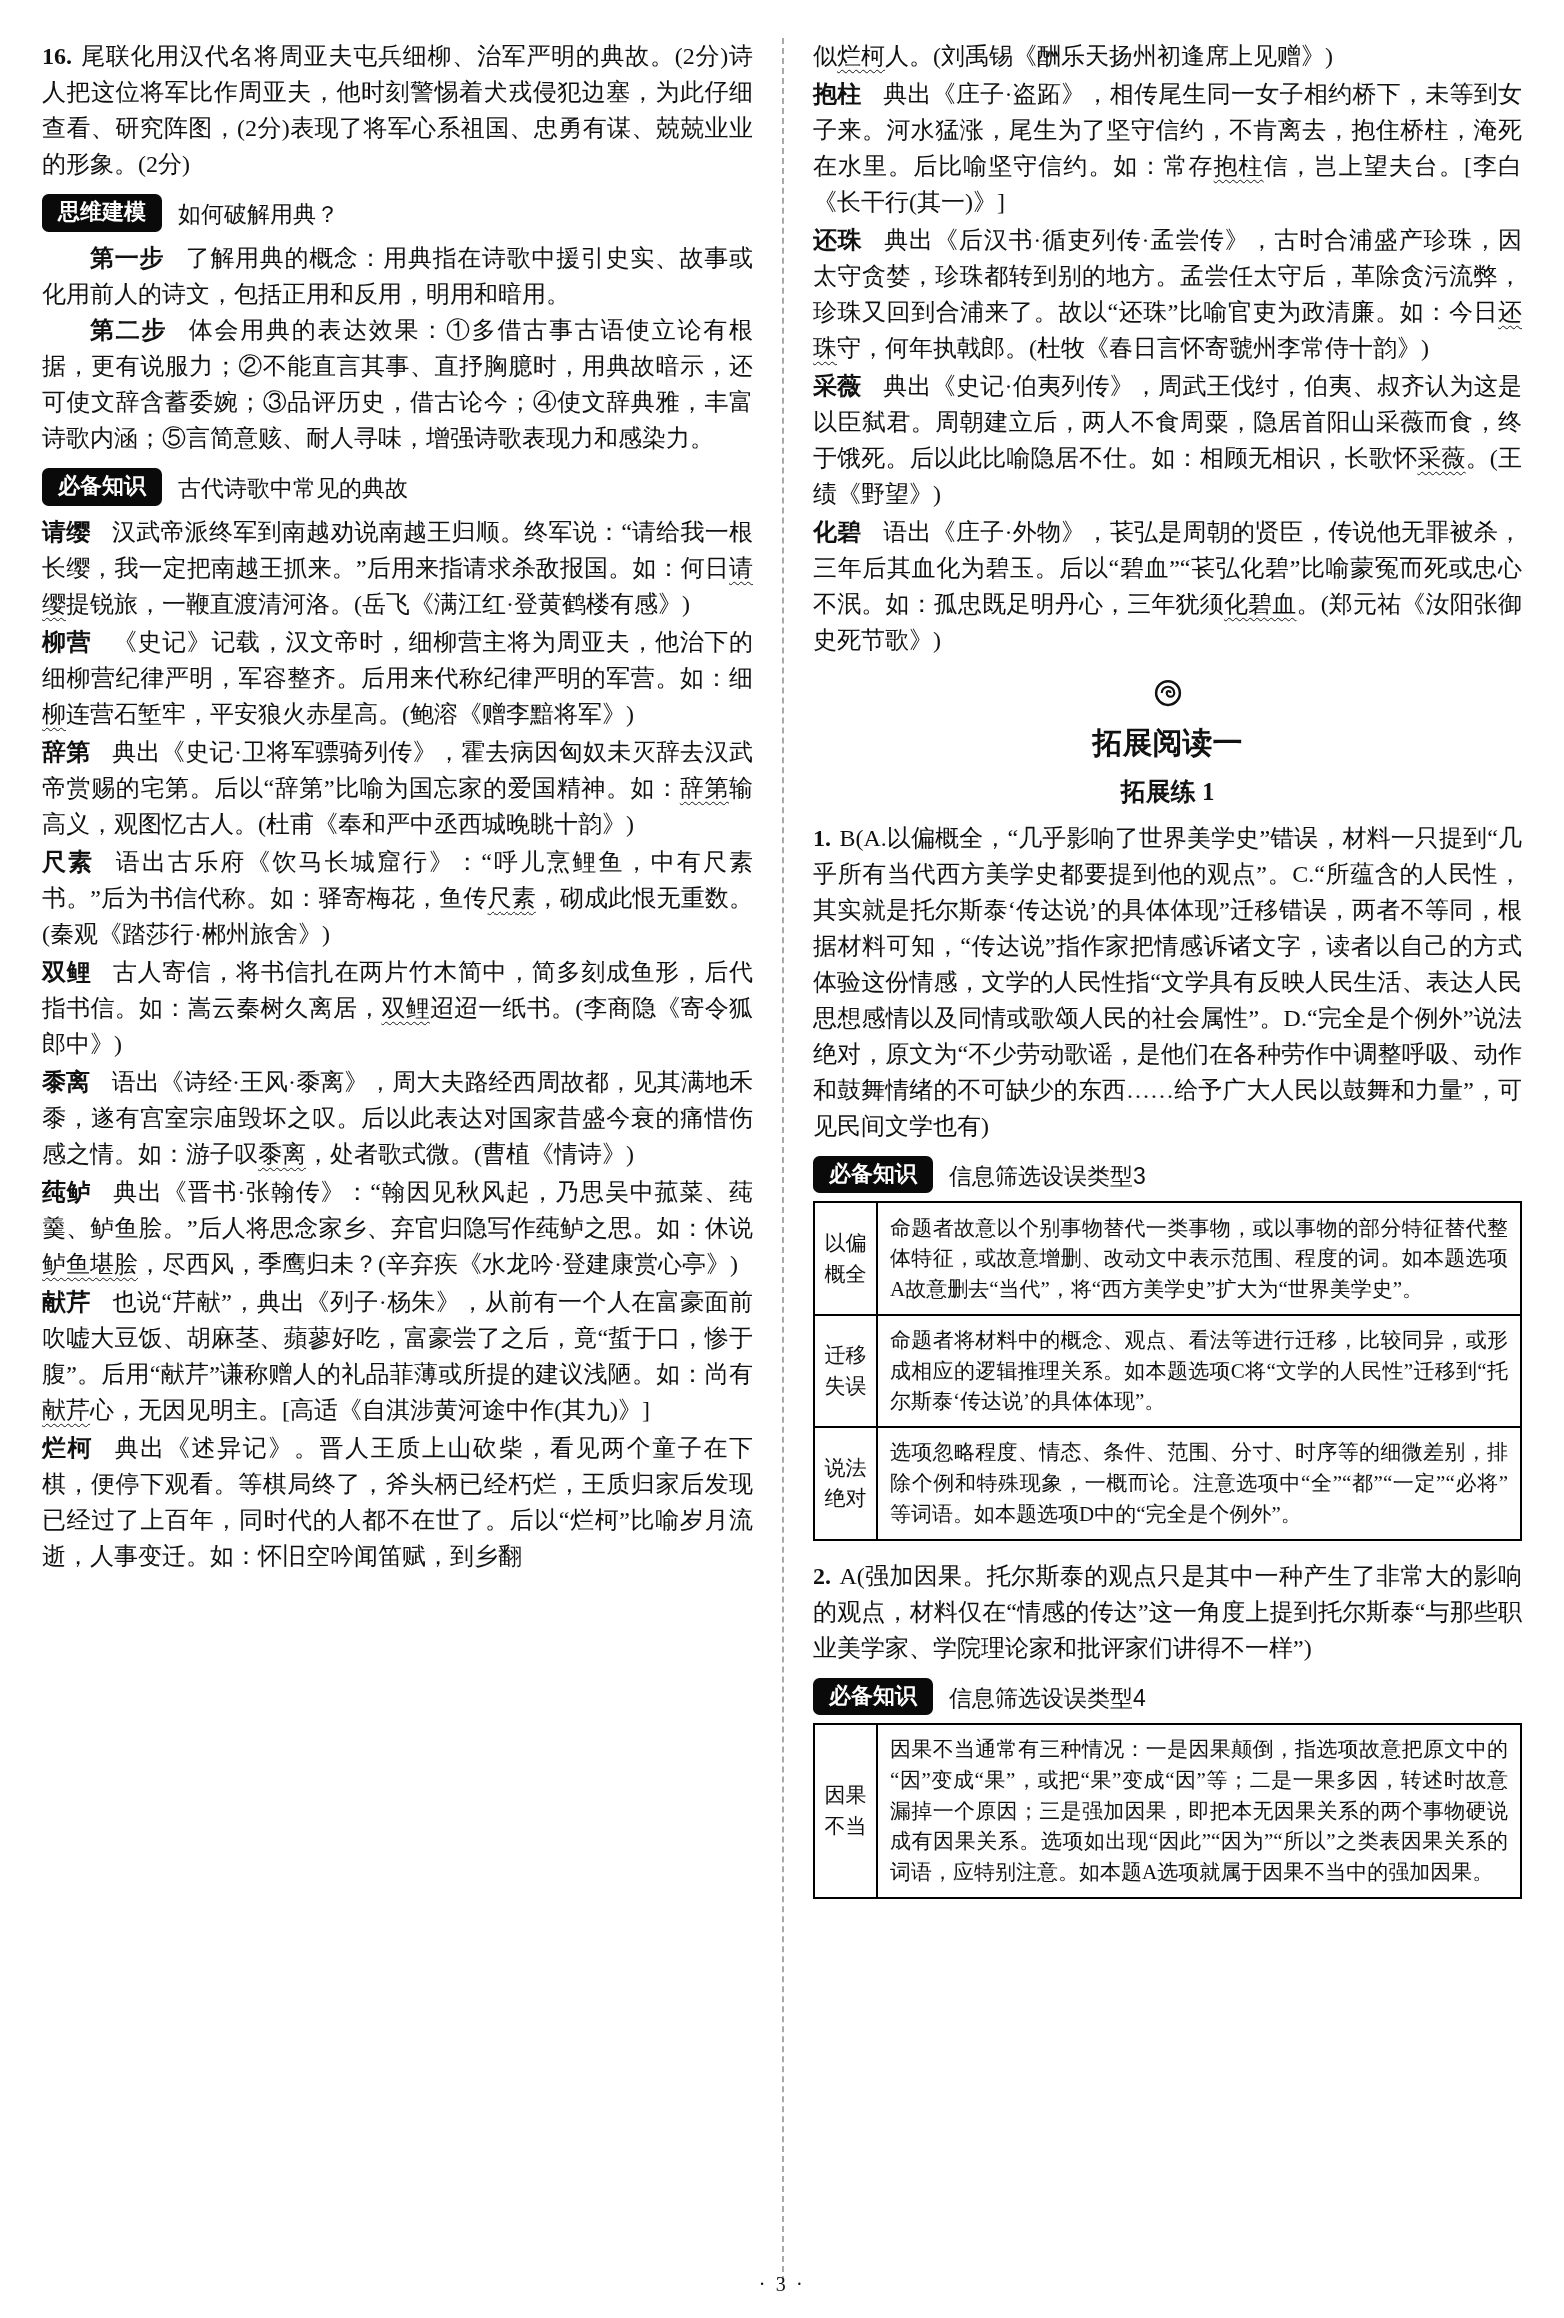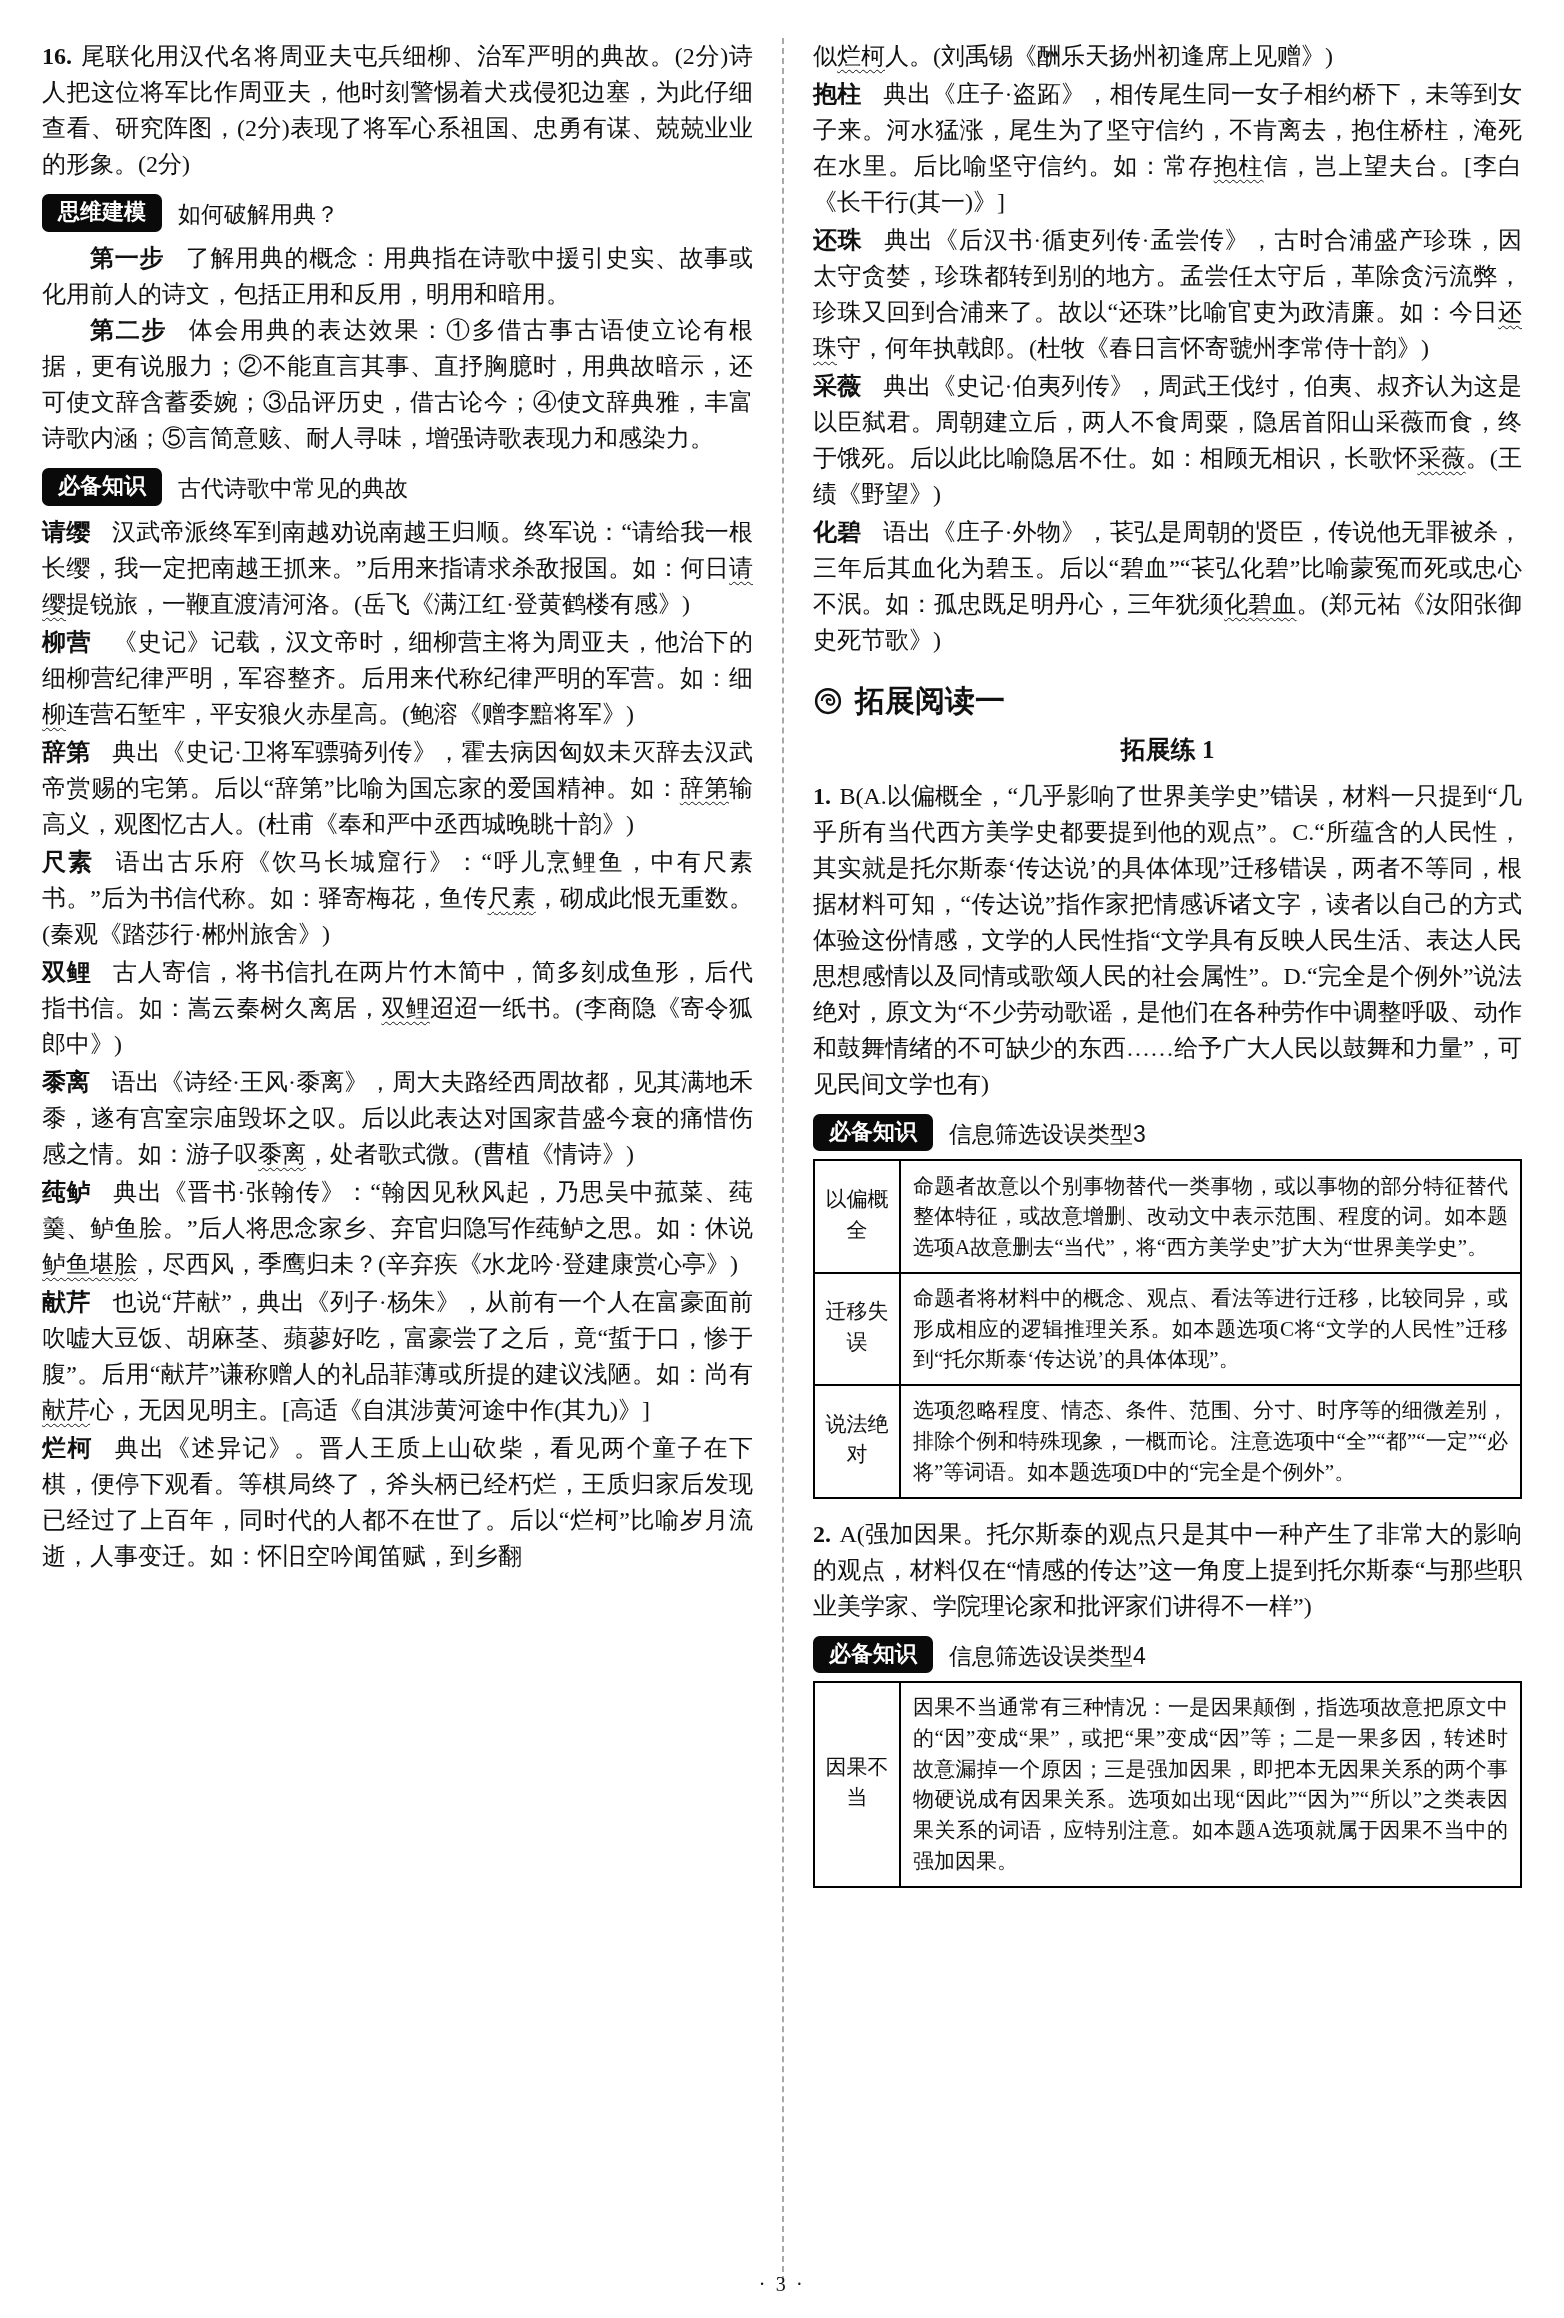--- a/index.html
+++ b/index.html
@@ -37,31 +37,31 @@
     background:#0a0a0a; color:#fff;
     font-family:"Liberation Sans", sans-serif; font-weight:bold;
     font-size:22px; line-height:1; padding:7.2px 16px 8.6px;
     border-radius:6.6px; white-space:nowrap;
   }
   .kb-title { font-family:"Liberation Sans", sans-serif; font-weight:normal; font-size:23px; }
 
   .section-head {
     display:flex; align-items:center; gap:12px;
     margin:20px 0 8px;
-    font-family:"Liberation Sans", sans-serif; font-weight:bold; font-size:30px;
+    font-family:"Liberation Sans", sans-serif; font-weight:bold; font-size:30px;flex-direction:column;
   }
   .tuo-icon { flex:0 0 auto; }
   .practice-title { text-align:center; font-weight:bold; font-size:25px; margin:2.6px 0 9.2px; }
 
   table.kb-table {
     width:100%; border-collapse:collapse; margin:8px 0 17px;
     font-size:21px; line-height:1.46;
   }
   table.kb-table td { border:2px solid #000; padding:9.2px 12px; vertical-align:middle; }
-  table.kb-table td.key { width:86px; text-align:center; padding:9.2px 6.6px;font-family:Liberation Mono, monospace; }
+  table.kb-table td.key { width:63px; text-align:center; padding:9.2px 6.6px; }
   table.kb-table td.desc { text-align:justify; }
 
   .footer {
     position:absolute; bottom:20px; left:0; width:100%;
     text-align:center; font-size:20px; letter-spacing:2.6px;
   }
 </style>
 </head>
 <body>
 

